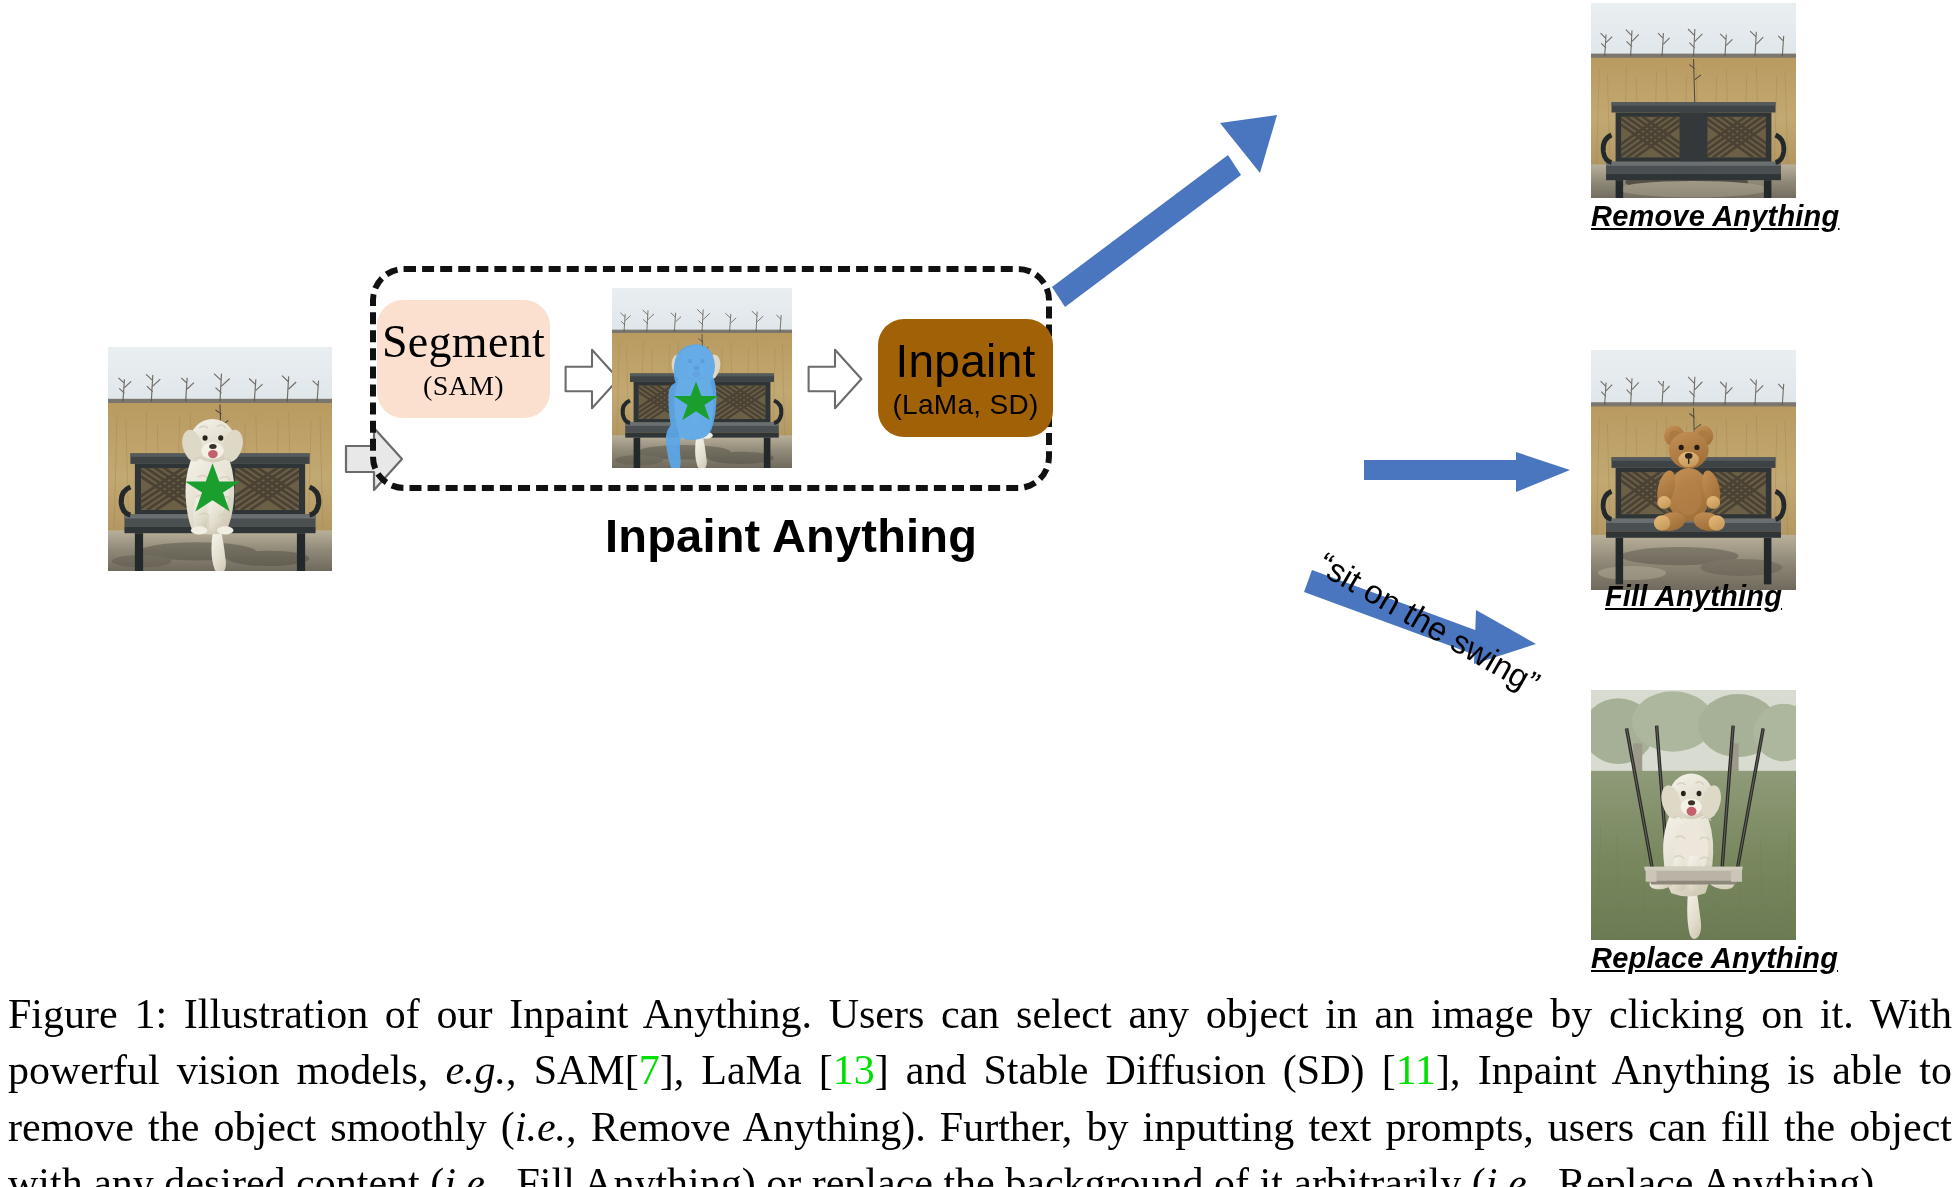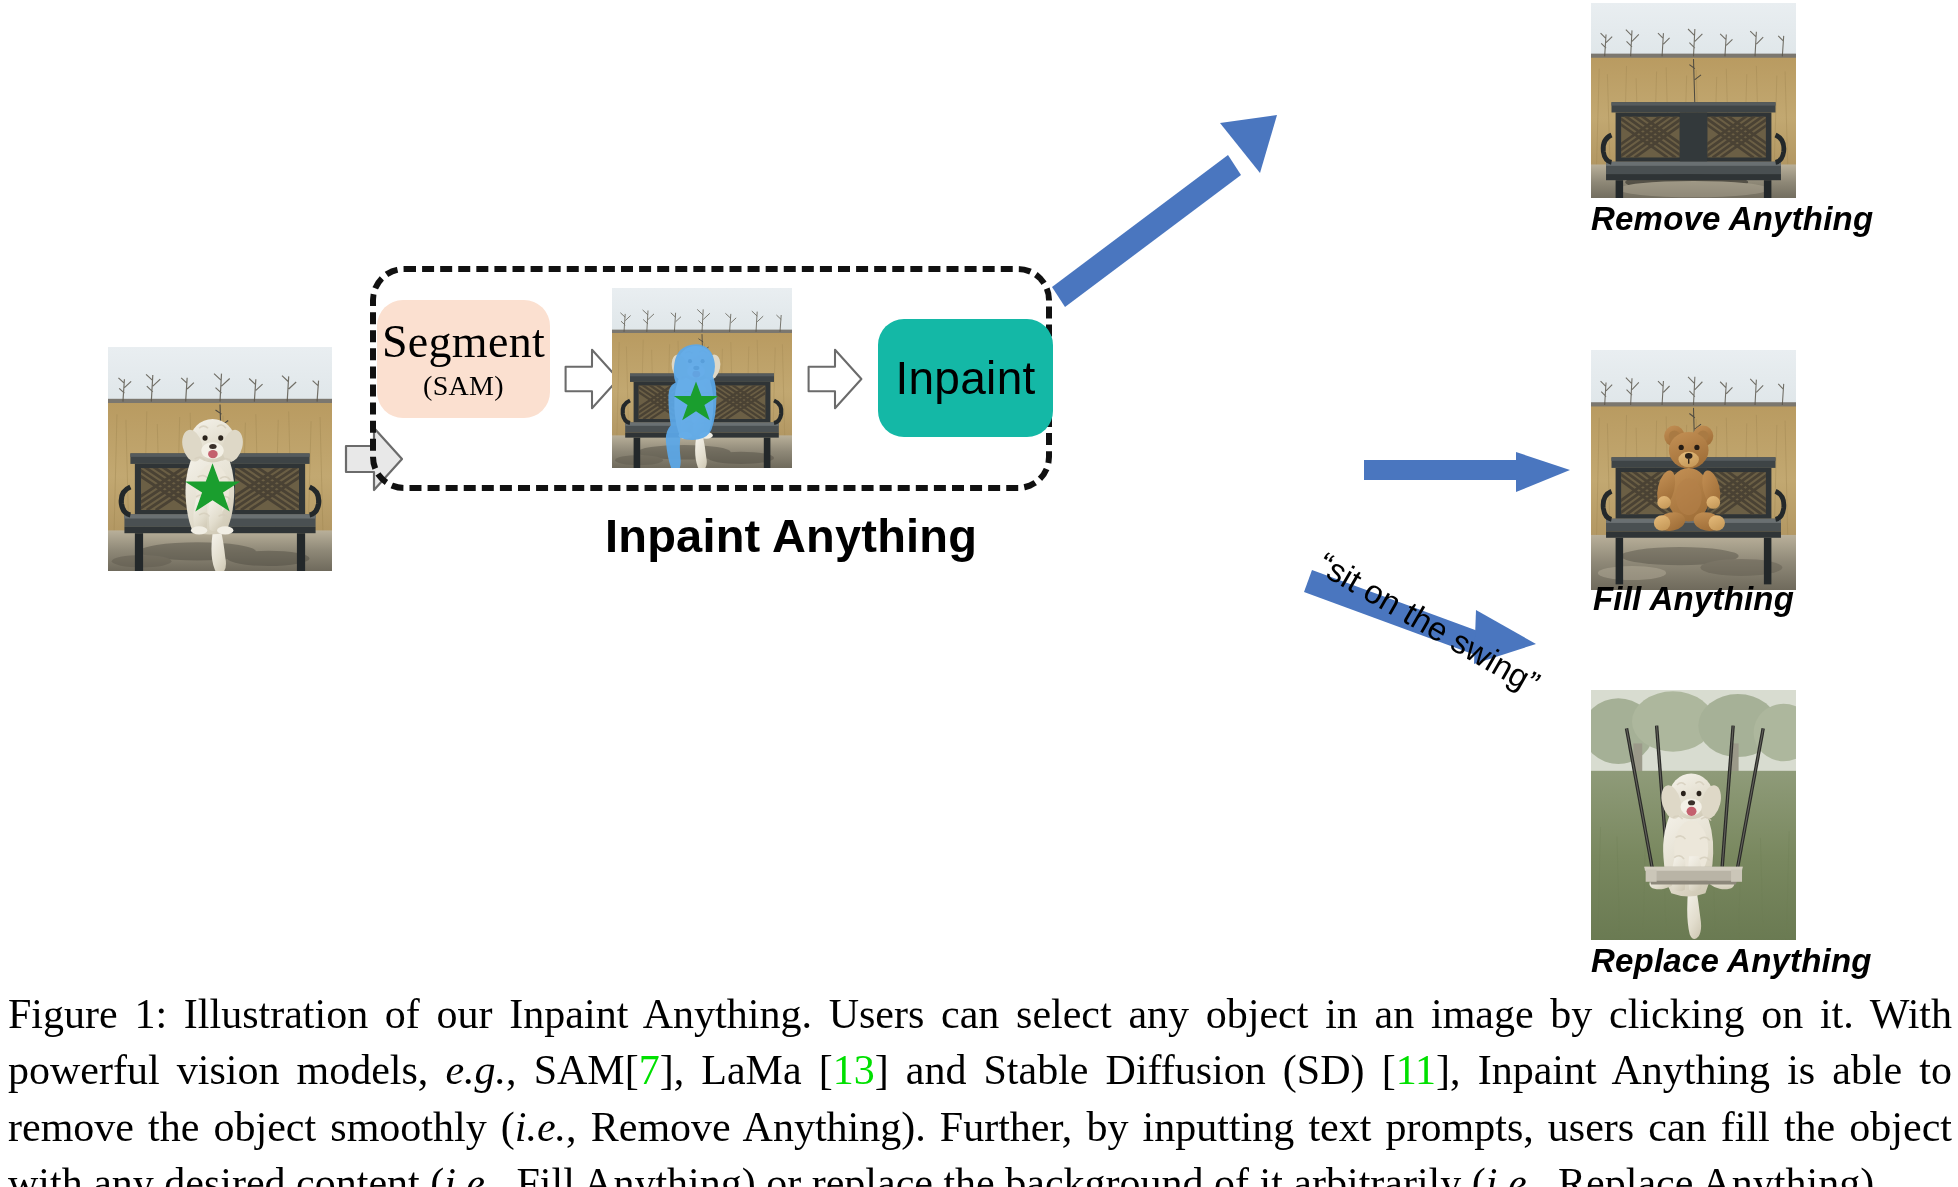--- a/index.html
+++ b/index.html
@@ -36,23 +36,24 @@
   .grey-arrow{position:absolute;}
   .grey-arrow svg{display:block;}
 
   
   .blue-arrow{position:absolute;}
   .blue-arrow svg{display:block;overflow:visible;}
 
   
   .out-label{
     position:absolute;
-    font-size:33px;font-weight:bold;font-style:italic;
+    font-size:29px;font-weight:bold;font-style:italic;
     text-align:center;white-space:nowrap;
     letter-spacing:.2px;
+    text-decoration:underline;
   }
   .prompt{
     position:absolute;
     font-size:34px;line-height:1.22;
     white-space:nowrap;text-align:left;
   }
   .prompt-rot{
     position:absolute;
     font-size:33px;white-space:nowrap;
     transform-origin:left top;
@@ -312,22 +313,23 @@
       <polygon points="140,166 149,192 177,192 154,208 163,235 140,219 117,235 126,208 103,192 131,192" fill="#1a9e2e"></polygon>
     </svg>
   </div>
 
   <div class="grey-arrow" style="left:806px;top:346px;">
     <svg width="58" height="66" viewBox="0 0 60 70">
       <polygon points="2,22 30,22 30,4 58,35 30,66 30,48 2,48" fill="#ffffff" stroke="#6b6b6b" stroke-width="2.2" stroke-linejoin="round"></polygon>
     </svg>
   </div>
 
-  <div class="proc-box" style="left:878px;top:319px;width:175px;height:118px;background:#14b8a6;">
+  <div class="proc-box" style="left:878px;top:319px;width:175px;height:118px;background:#a16207;">
     <div class="l1">Inpaint</div>
+    <div class="l2">(LaMa, SD)</div>
   </div>
 
   <div class="pipeline-title" style="left:566px;top:508px;">Inpaint Anything</div>
 
   <div class="blue-arrow" style="left:1052px;top:95px;width:240px;height:200px;">
     <svg width="240" height="200" viewBox="0 0 240 200">
       <g fill="#4a76bf">
         <polygon points="0,192 176,60 189,80 13,212"></polygon>
         <polygon points="168,28 225,20 208,78"></polygon>
       </g>

